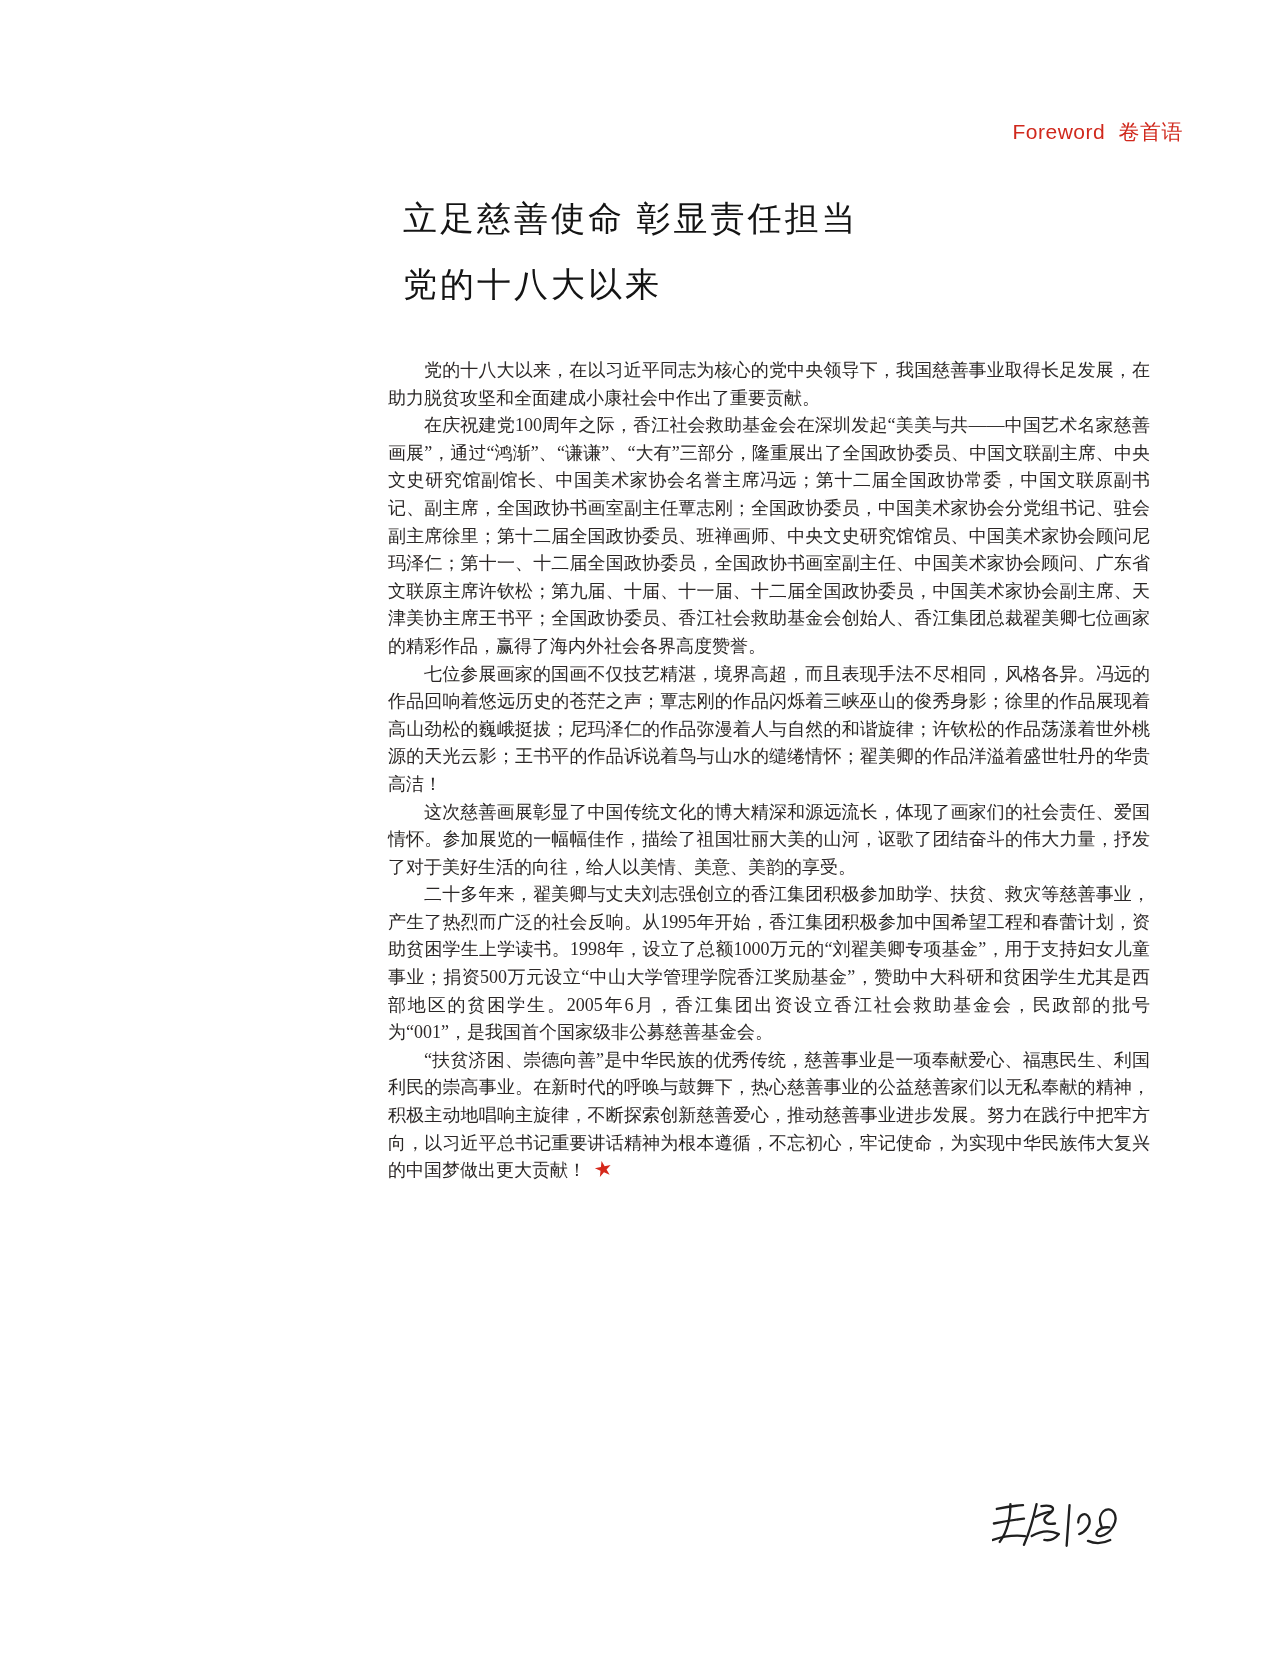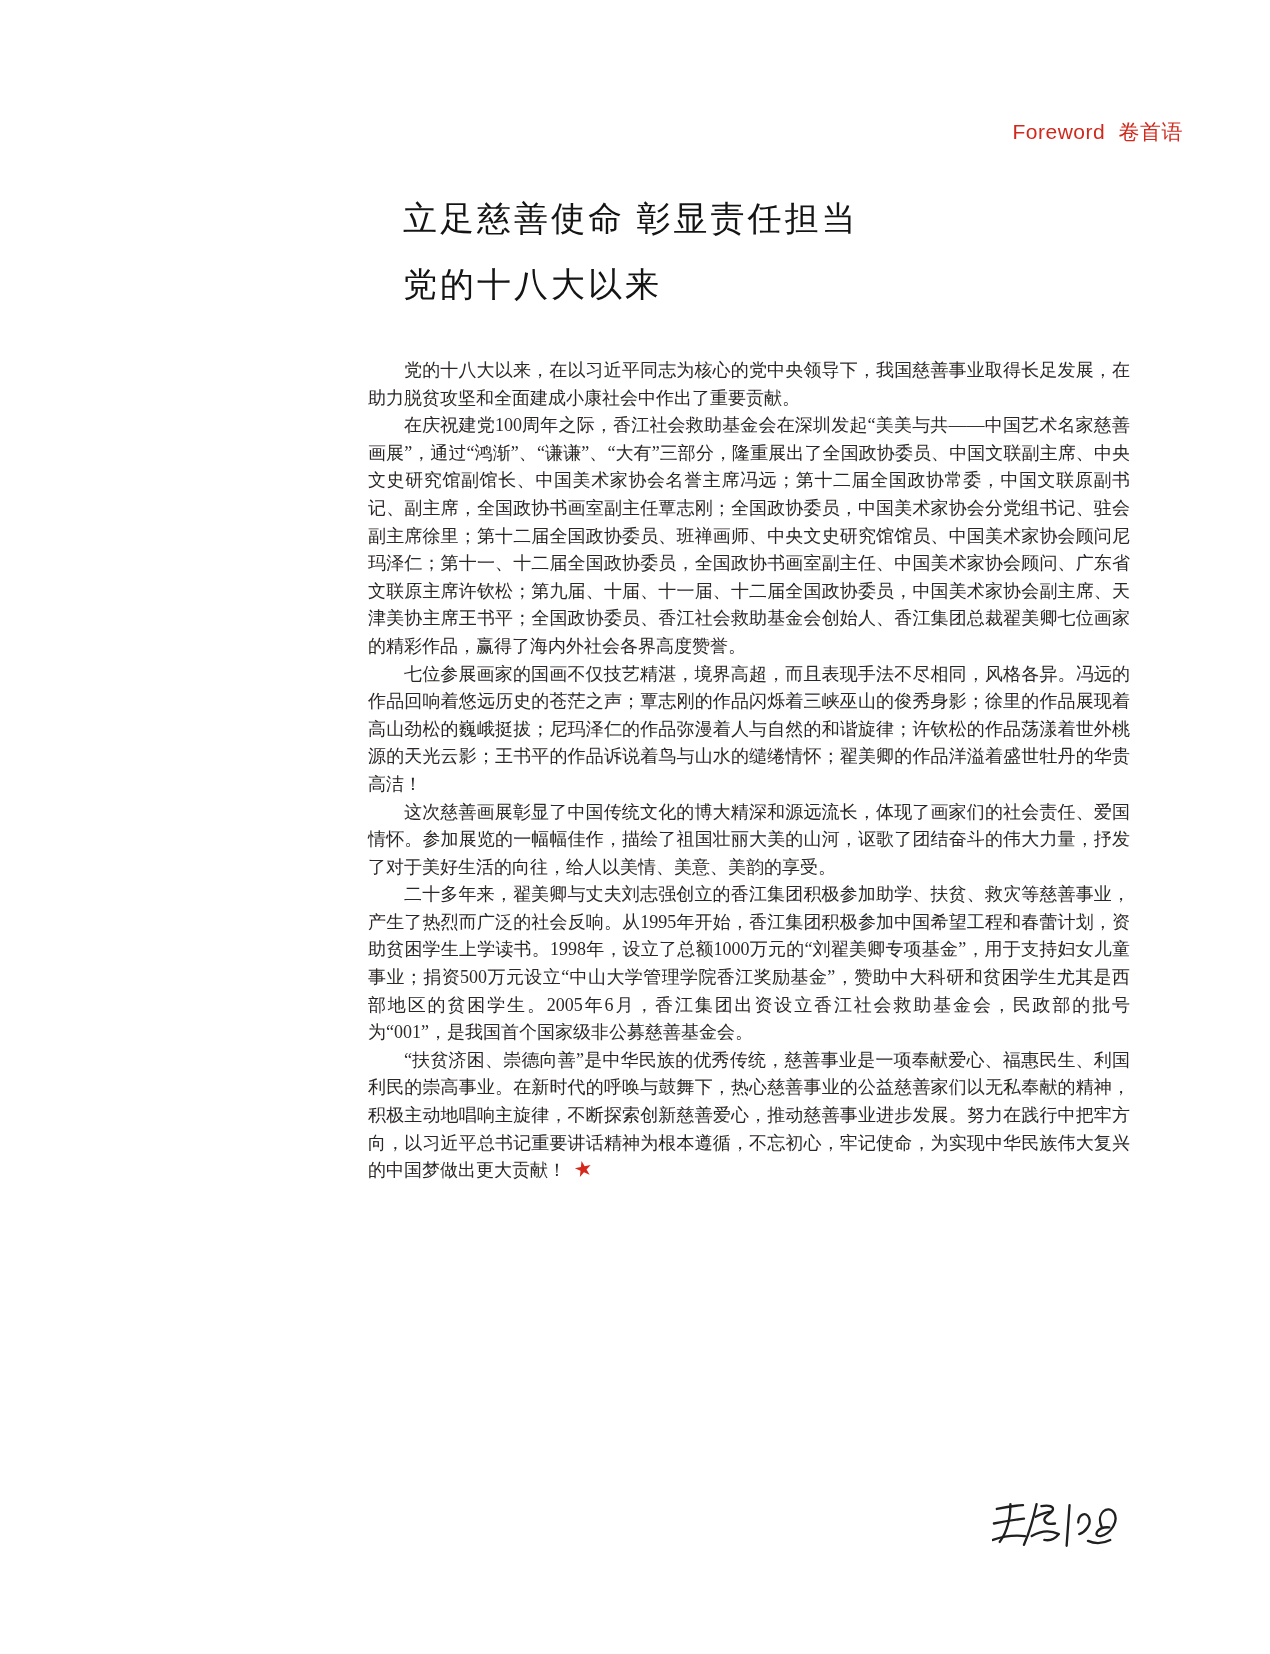--- a/index.html
+++ b/index.html
@@ -31,21 +31,21 @@
     margin: 16px;
     font-size: 34px;
     font-weight: 400;
     line-height: 66px;
     letter-spacing: 3px;
     color: #141414;
   }
   .article-title .title-line { display: block; white-space: nowrap; }
   .article-body {
     position: absolute;
-    left: 368px;
+    left: 388px;
     top: 357px;
     width: 762px;
     font-size: 18px;
     line-height: 27.6px;
     color: #2b2726;
     text-align: justify;
   }
   .article-body p {
     margin: 0;
     text-indent: 2em;

